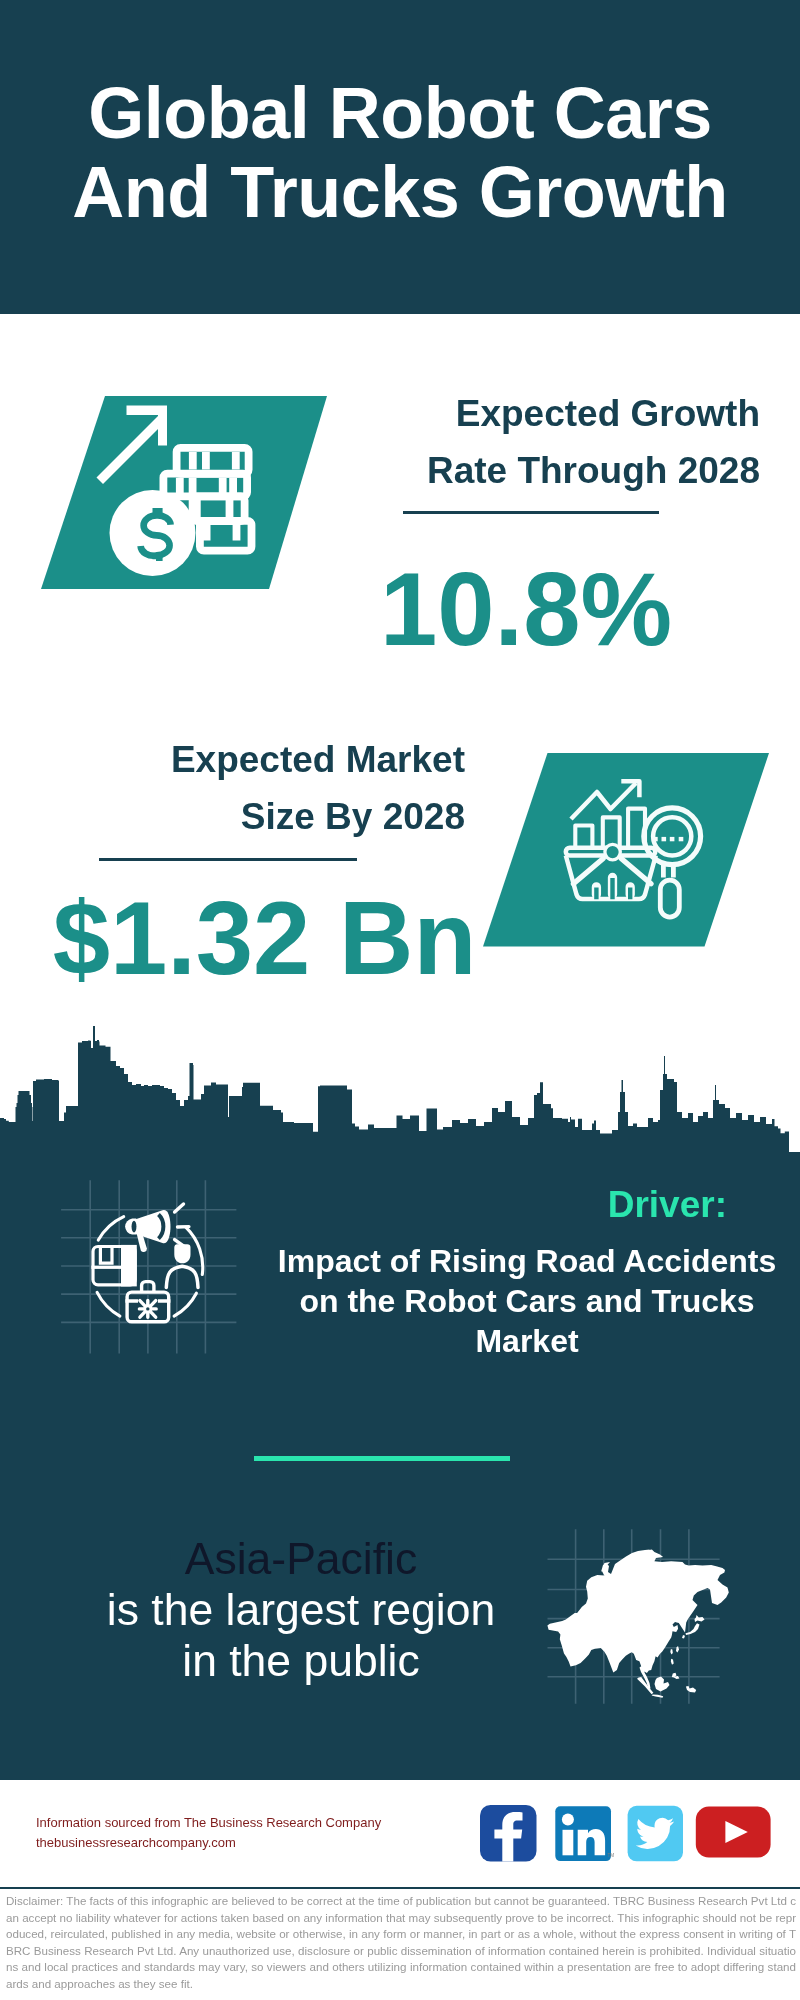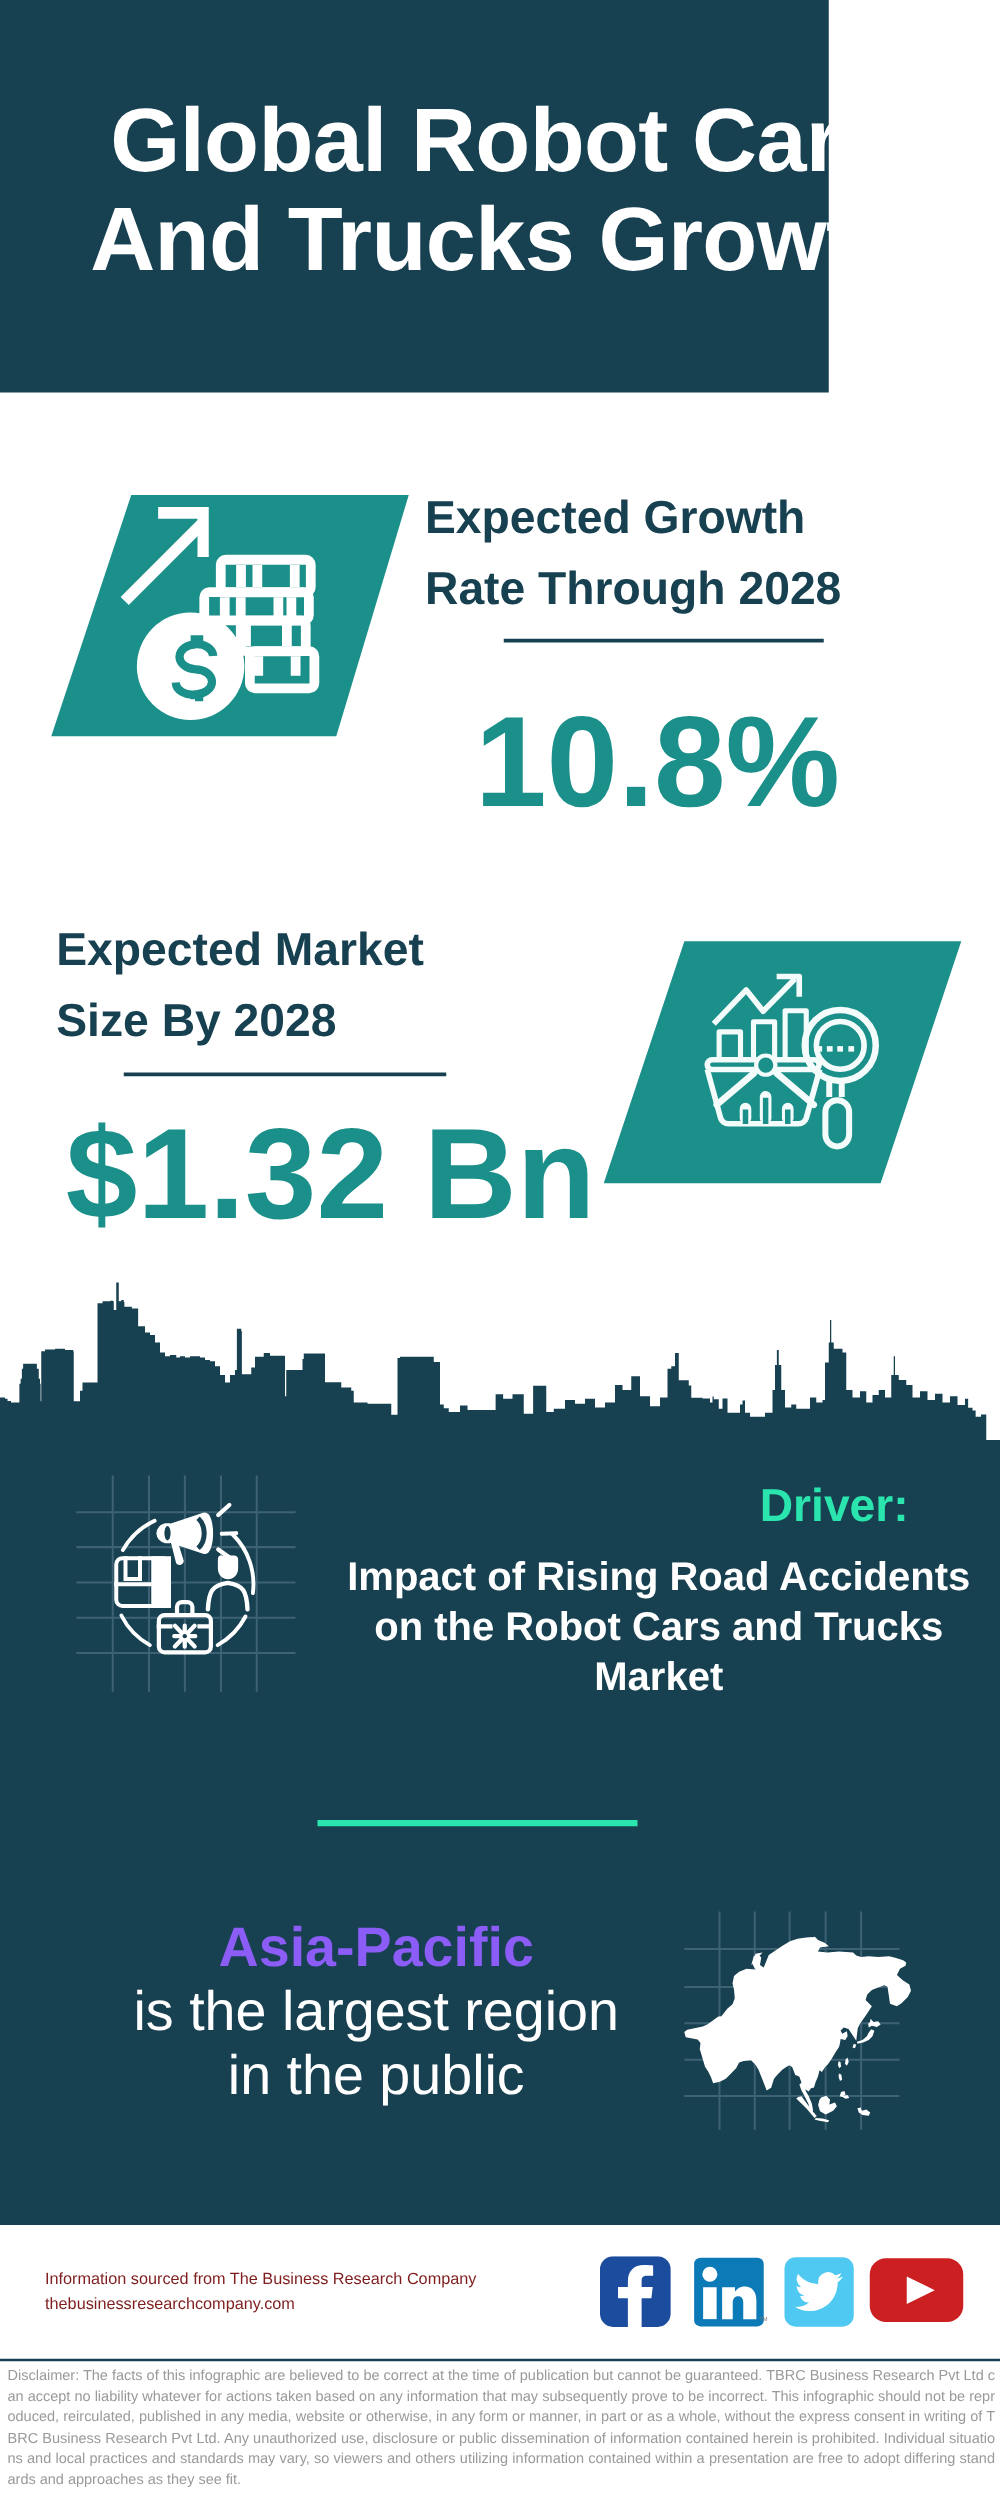--- a/index.html
+++ b/index.html
@@ -1,26 +1,26 @@
 <!DOCTYPE html>
 <html><head>
 <meta charset="utf-8">
 <style>
   html,body{margin:0;padding:0;}
   body{width:800px;height:2000px;background:#ffffff;
        font-family:"Liberation Sans",sans-serif;position:relative;overflow:hidden;}
   .page{position:absolute;left:0;top:0;width:800px;height:2000px;}
 
   
-  .hdr{position:absolute;left:0;top:0;width:663px;height:314px;background:#174050;}
+  .hdr{position:absolute;left:0;top:0;width:800px;height:314px;background:#174050;}
   .hdr .title{position:absolute;left:0;top:74px;width:800px;color:#ffffff;
               font-size:72px;font-weight:bold;text-align:center;line-height:79px;
               letter-spacing:-0.5px;}
   .stat-head{position:absolute;color:#174050;font-weight:bold;font-size:37px;
-             line-height:57px;text-align:left;}
+             line-height:57px;text-align:right;}
   .rule{position:absolute;height:3px;background:#174050;}
   .stat-val{position:absolute;color:#1B8F89;font-weight:bold;font-size:103px;
             line-height:103px;text-align:center;transform-origin:center center;}
 
   
   .darkmid{position:absolute;left:0;top:1152px;width:800px;height:628px;background:#174050;}
   .city{position:absolute;left:0;top:1000px;width:800px;height:160px;}
   .src{position:absolute;left:36px;top:1813px;color:#7f1d1d;font-size:13px;line-height:19.7px;}
   .social{position:absolute;left:480px;top:1805px;}
   .divline{position:absolute;left:0;top:1887px;width:800px;height:2px;background:#174050;}
@@ -38,21 +38,21 @@
   .s2v{left:52px;top:887px;width:425px;}
 
   .icon3{position:absolute;left:55px;top:1170px;}
   .drv-label{position:absolute;left:327px;top:1185px;width:400px;color:#2AE5AE;
              font-size:37px;font-weight:bold;line-height:40px;text-align:right;}
   .drv-text{position:absolute;left:277px;top:1241px;width:500px;color:#ffffff;
             font-size:32px;font-weight:bold;line-height:40px;text-align:center;}
   .midrule{position:absolute;left:254px;top:1456px;width:256px;height:4.5px;background:#2AE5AE;}
   .rg-text{position:absolute;left:51px;top:1533px;width:500px;color:#ffffff;
            font-size:44.5px;line-height:51px;text-align:center;}
-  .rg-hi{color:#8b5cf6;font-weight:bold;}
+  .rg-hi{color:#0f172a;font-weight:normal;}
   .icon4{position:absolute;left:545px;top:1525px;}
 </style>
 </head>
 <body>
 
 <div class="page">
 
   <div class="hdr">
     <div class="title">
       <span>Global Robot Cars</span><br>

